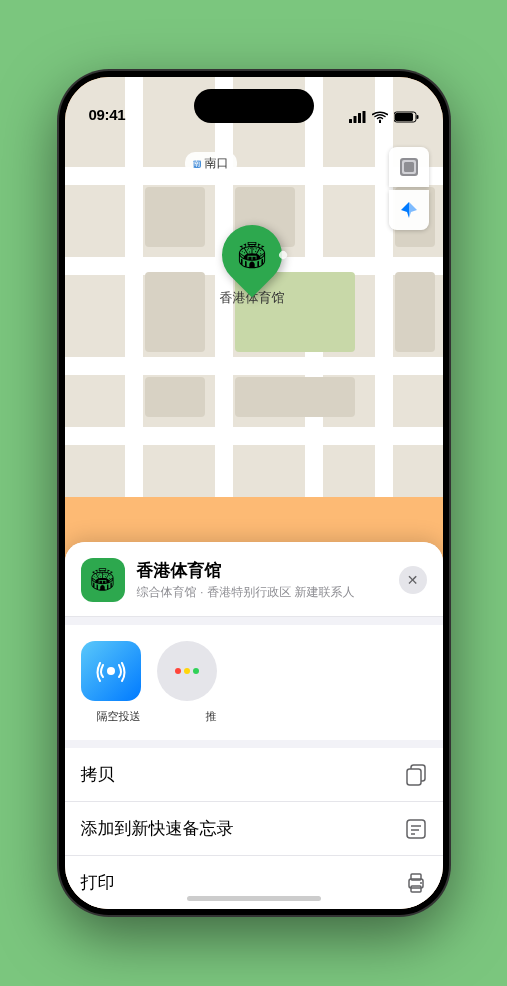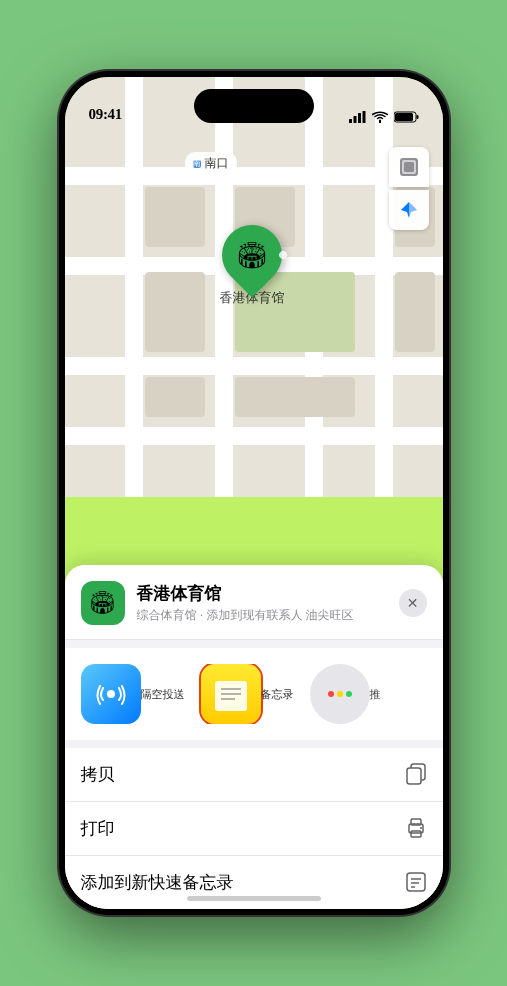--- a/index.html
+++ b/index.html
@@ -19,22 +19,21 @@
       border-radius: 50px;
       position: relative;
       box-shadow: 0 0 0 2px #333, 0 20px 60px rgba(0,0,0,0.5);
       overflow: hidden;
     }
     .phone-screen {
       position: absolute;
       top: 6px; left: 6px; right: 6px; bottom: 6px;
       border-radius: 44px;
       overflow: hidden;
-      background: #bef264;
-      font-family: Liberation Serif, serif;
+      background: #fdba74;
     }
     
     .dynamic-island {
       position: absolute;
       top: 12px;
       left: 50%;
       transform: translateX(-50%);
       width: 120px;
       height: 34px;
       background: #000;
@@ -251,23 +250,23 @@
       margin-top: 8px;
       overflow: hidden;
     }
     .share-apps {
       display: flex;
       gap: 16px;
       overflow-x: auto;
     }
     .share-app {
       display: flex;
-      flex-direction: row;
-      align-items: center;
-      gap: 0;
+      flex-direction: column;
+      align-items: flex-end;
+      gap: 8px;
       cursor: pointer;
       flex-shrink: 0;
     }
     .share-app-icon {
       width: 60px;
       height: 60px;
       border-radius: 14px;
       display: flex;
       align-items: center;
       justify-content: center;
@@ -315,21 +314,21 @@
       height: 6px;
       border-radius: 50%;
     }
     
     .action-list {
       background: #fff;
       margin-top: 8px;
     }
     .action-item {
       display: flex;
-      align-items: flex-start;
+      align-items: center;
       justify-content: space-between;
       padding: 15px 16px;
       border-bottom: 1px solid #e5e5ea;
       cursor: pointer;
     }
     .action-item:last-child {
       border-bottom: none;
     }
     .action-label {
       font-size: 17px;
@@ -428,21 +427,21 @@
         </div>
       </div>
     </div>
 
     <div class="bottom-sheet">
 
       <div class="venue-header">
         <div class="venue-icon">🏟</div>
         <div class="venue-info">
           <div class="venue-name">香港体育馆</div>
-          <div class="venue-desc">综合体育馆 · 添加到现有联系人 油尖旺区</div>
+          <div class="venue-desc">综合体育馆 · 香港特别行政区 新建联系人</div>
         </div>
         <div class="close-btn">✕</div>
       </div>
 
       <div class="share-row">
         <div class="share-apps">
 
           <div class="share-app">
             <div class="share-app-icon airdrop">
               <svg width="32" height="32" viewBox="0 0 32 32">
@@ -451,33 +450,20 @@
                 <path d="M24 22 Q28 18 24 10" stroke="white" stroke-width="2" fill="none" stroke-linecap="round"></path>
                 <path d="M5 26 Q0 18 5 8" stroke="white" stroke-width="2" fill="none" stroke-linecap="round"></path>
                 <path d="M27 26 Q32 18 27 8" stroke="white" stroke-width="2" fill="none" stroke-linecap="round"></path>
               </svg>
             </div>
             <span class="share-app-label">隔空投送</span>
           </div>
 
 
 
-          <div class="share-app">
-            <div class="notes-highlighted">
-              <div class="share-app-icon notes" style="border:none;">
-                <svg width="36" height="42" viewBox="0 0 36 42">
-                  <rect x="2" y="8" width="32" height="30" rx="3" fill="white" opacity="0.9"></rect>
-                  <line x1="8" y1="16" x2="28" y2="16" stroke="#999" stroke-width="1.5"></line>
-                  <line x1="8" y1="21" x2="28" y2="21" stroke="#999" stroke-width="1.5"></line>
-                  <line x1="8" y1="26" x2="22" y2="26" stroke="#999" stroke-width="1.5"></line>
-                </svg>
-              </div>
-            </div>
-            <span class="share-app-label">备忘录</span>
-          </div>
 
           <div class="share-app">
             <div class="more-apps">
               <div class="more-dots">
                 <div class="more-dot" style="background:#ff453a;"></div>
                 <div class="more-dot" style="background:#ffd60a;"></div>
                 <div class="more-dot" style="background:#30d158;"></div>
               </div>
             </div>
             <span class="share-app-label">推</span>
@@ -487,35 +473,35 @@
 
       <div class="action-list">
         <div class="action-item">
           <span class="action-label">拷贝</span>
           <svg width="22" height="22" viewBox="0 0 22 22">
             <rect x="6" y="1" width="14" height="16" rx="2.5" stroke="#636366" stroke-width="1.5" fill="none"></rect>
             <rect x="2" y="5" width="14" height="16" rx="2.5" stroke="#636366" stroke-width="1.5" fill="white"></rect>
           </svg>
         </div>
         <div class="action-item">
+          <span class="action-label">添加到新快速备忘录</span>
+          <svg width="22" height="22" viewBox="0 0 22 22">
+            <rect x="2" y="2" width="18" height="18" rx="3" stroke="#636366" stroke-width="1.5" fill="none"></rect>
+            <line x1="6" y1="8" x2="16" y2="8" stroke="#636366" stroke-width="1.5"></line>
+            <line x1="6" y1="12" x2="14" y2="12" stroke="#636366" stroke-width="1.5"></line>
+            <line x1="6" y1="16" x2="10" y2="16" stroke="#636366" stroke-width="1.5"></line>
+          </svg>
+        </div>
+        <div class="action-item">
           <span class="action-label">打印</span>
           <svg width="22" height="22" viewBox="0 0 22 22">
             <rect x="4" y="7" width="14" height="9" rx="2" stroke="#636366" stroke-width="1.5" fill="none"></rect>
             <rect x="6" y="2" width="10" height="6" rx="1" stroke="#636366" stroke-width="1.5" fill="none"></rect>
             <rect x="6" y="14" width="10" height="6" rx="1" stroke="#636366" stroke-width="1.5" fill="none"></rect>
             <circle cx="16" cy="11" r="1" fill="#636366"></circle>
           </svg>
         </div>
-        <div class="action-item">
-          <span class="action-label">添加到新快速备忘录</span>
-          <svg width="22" height="22" viewBox="0 0 22 22">
-            <rect x="2" y="2" width="18" height="18" rx="3" stroke="#636366" stroke-width="1.5" fill="none"></rect>
-            <line x1="6" y1="8" x2="16" y2="8" stroke="#636366" stroke-width="1.5"></line>
-            <line x1="6" y1="12" x2="14" y2="12" stroke="#636366" stroke-width="1.5"></line>
-            <line x1="6" y1="16" x2="10" y2="16" stroke="#636366" stroke-width="1.5"></line>
-          </svg>
-        </div>
       </div>
 
       <div class="home-indicator"></div>
     </div>
   </div>
 </div>
 
 </body></html>

